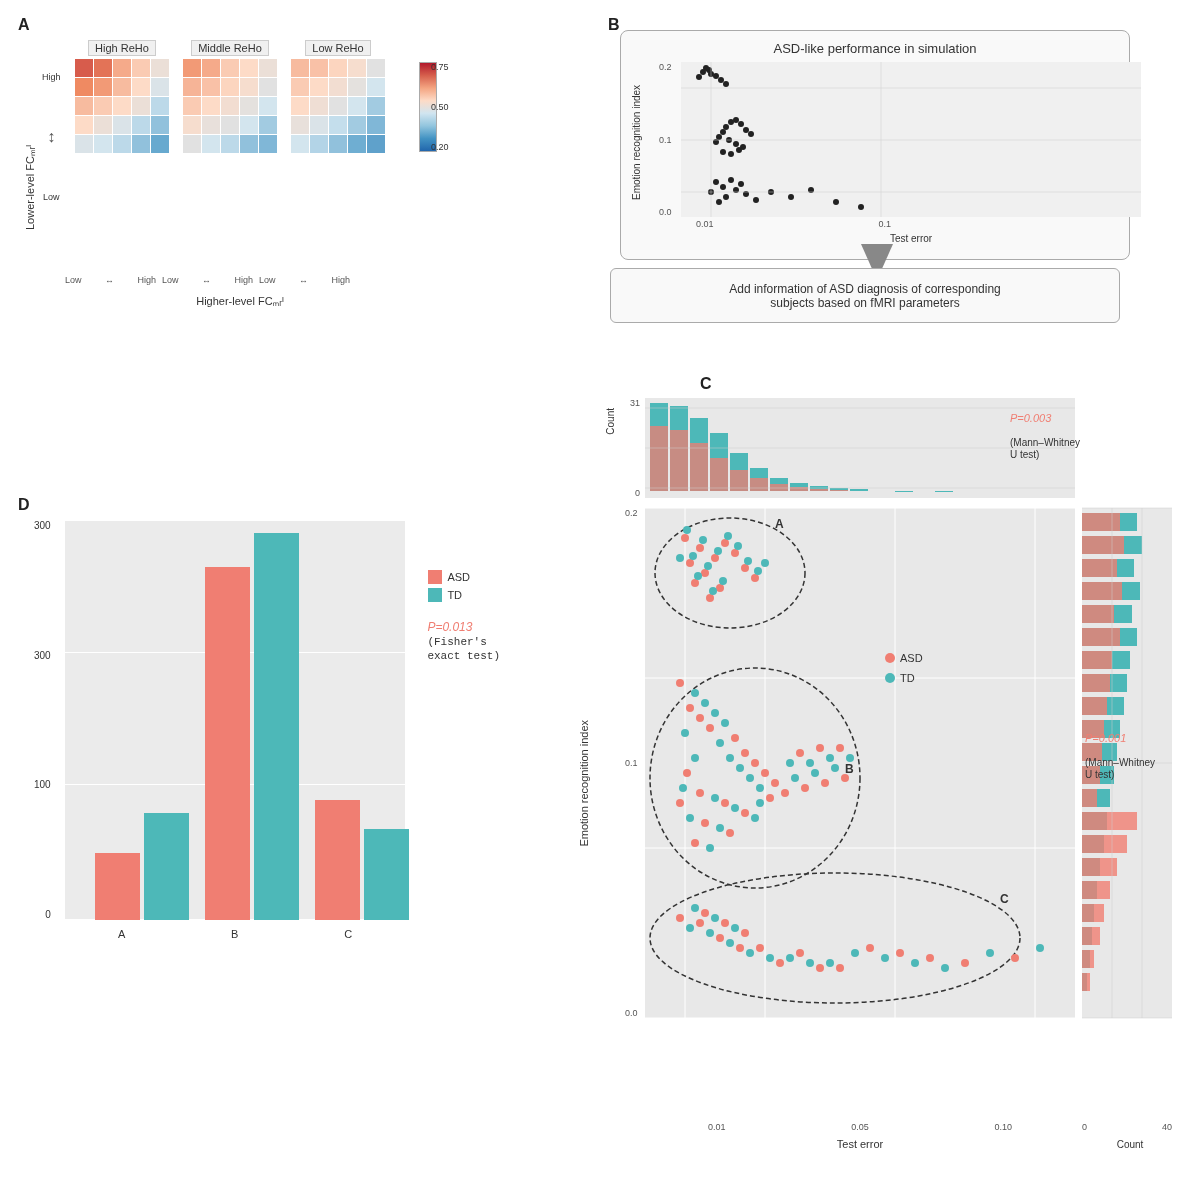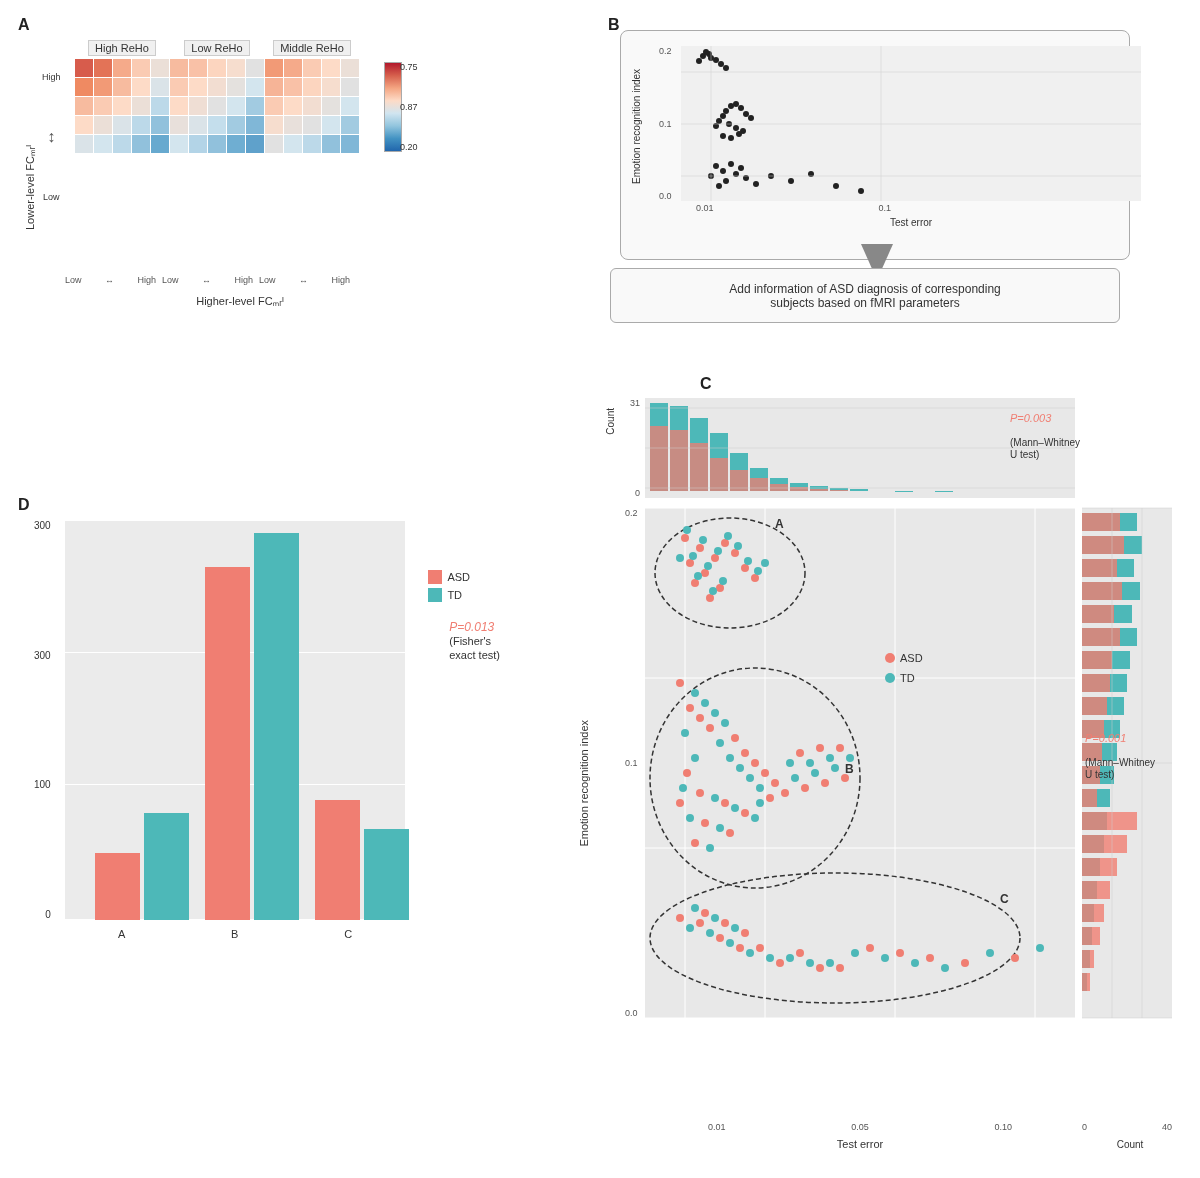--- a/index.html
+++ b/index.html
@@ -31,21 +31,21 @@
       text-align: center;
       font-size: 12px;
       color: #333;
       margin-left: 60px;
       margin-top: 18px;
     }
     .heatmap-container {
       display: flex;
       margin-left: 65px;
       margin-top: 5px;
-      gap: 1px;
+      gap: 14px;
       align-items: flex-start;
     }
     .heatmap-group {
       display: flex;
       flex-direction: column;
       align-items: center;
     }
     .heatmap-group-label {
       font-size: 11px;
       color: #333;
@@ -158,20 +158,51 @@
           <div class="heatmap-cell" style="background: rgb(145, 193, 220);"></div>
           <div class="heatmap-cell" style="background: rgb(218, 227, 232);"></div>
           <div class="heatmap-cell" style="background: rgb(211, 229, 238);"></div>
           <div class="heatmap-cell" style="background: rgb(188, 217, 233);"></div>
           <div class="heatmap-cell" style="background: rgb(145, 193, 220);"></div>
           <div class="heatmap-cell" style="background: rgb(103, 169, 207);"></div>
         </div>
     </div>
 
     <div class="heatmap-group">
+      <div class="heatmap-group-label">Middle ReHo</div>
+      <div class="heatmap-grid" id="heatmap-middle">
+          <div class="heatmap-cell" style="background: rgb(242, 154, 118);"></div>
+          <div class="heatmap-cell" style="background: rgb(245, 170, 138);"></div>
+          <div class="heatmap-cell" style="background: rgb(250, 203, 179);"></div>
+          <div class="heatmap-cell" style="background: rgb(253, 219, 199);"></div>
+          <div class="heatmap-cell" style="background: rgb(235, 223, 215);"></div>
+          <div class="heatmap-cell" style="background: rgb(246, 180, 151);"></div>
+          <div class="heatmap-cell" style="background: rgb(249, 193, 167);"></div>
+          <div class="heatmap-cell" style="background: rgb(252, 213, 191);"></div>
+          <div class="heatmap-cell" style="background: rgb(246, 221, 206);"></div>
+          <div class="heatmap-cell" style="background: rgb(225, 225, 225);"></div>
+          <div class="heatmap-cell" style="background: rgb(250, 203, 179);"></div>
+          <div class="heatmap-cell" style="background: rgb(253, 219, 199);"></div>
+          <div class="heatmap-cell" style="background: rgb(242, 221, 209);"></div>
+          <div class="heatmap-cell" style="background: rgb(228, 225, 222);"></div>
+          <div class="heatmap-cell" style="background: rgb(211, 229, 238);"></div>
+          <div class="heatmap-cell" style="background: rgb(246, 221, 206);"></div>
+          <div class="heatmap-cell" style="background: rgb(232, 224, 219);"></div>
+          <div class="heatmap-cell" style="background: rgb(225, 225, 225);"></div>
+          <div class="heatmap-cell" style="background: rgb(211, 229, 238);"></div>
+          <div class="heatmap-cell" style="background: rgb(162, 203, 225);"></div>
+          <div class="heatmap-cell" style="background: rgb(225, 225, 225);"></div>
+          <div class="heatmap-cell" style="background: rgb(211, 229, 238);"></div>
+          <div class="heatmap-cell" style="background: rgb(188, 217, 233);"></div>
+          <div class="heatmap-cell" style="background: rgb(145, 193, 220);"></div>
+          <div class="heatmap-cell" style="background: rgb(128, 183, 215);"></div>
+        </div>
+    </div>
+
+    <div class="heatmap-group">
       <div class="heatmap-group-label">Low ReHo</div>
       <div class="heatmap-grid" id="heatmap-low">
           <div class="heatmap-cell" style="background: rgb(247, 187, 159);"></div>
           <div class="heatmap-cell" style="background: rgb(249, 193, 167);"></div>
           <div class="heatmap-cell" style="background: rgb(252, 213, 191);"></div>
           <div class="heatmap-cell" style="background: rgb(246, 221, 206);"></div>
           <div class="heatmap-cell" style="background: rgb(225, 225, 225);"></div>
           <div class="heatmap-cell" style="background: rgb(250, 203, 179);"></div>
           <div class="heatmap-cell" style="background: rgb(253, 219, 199);"></div>
           <div class="heatmap-cell" style="background: rgb(242, 221, 209);"></div>
@@ -188,56 +219,25 @@
           <div class="heatmap-cell" style="background: rgb(162, 203, 225);"></div>
           <div class="heatmap-cell" style="background: rgb(128, 183, 215);"></div>
           <div class="heatmap-cell" style="background: rgb(211, 229, 238);"></div>
           <div class="heatmap-cell" style="background: rgb(179, 212, 231);"></div>
           <div class="heatmap-cell" style="background: rgb(145, 193, 220);"></div>
           <div class="heatmap-cell" style="background: rgb(111, 174, 210);"></div>
           <div class="heatmap-cell" style="background: rgb(95, 161, 203);"></div>
         </div>
     </div>
 
-    <div class="heatmap-group">
-      <div class="heatmap-group-label">Middle ReHo</div>
-      <div class="heatmap-grid" id="heatmap-middle">
-          <div class="heatmap-cell" style="background: rgb(242, 154, 118);"></div>
-          <div class="heatmap-cell" style="background: rgb(245, 170, 138);"></div>
-          <div class="heatmap-cell" style="background: rgb(250, 203, 179);"></div>
-          <div class="heatmap-cell" style="background: rgb(253, 219, 199);"></div>
-          <div class="heatmap-cell" style="background: rgb(235, 223, 215);"></div>
-          <div class="heatmap-cell" style="background: rgb(246, 180, 151);"></div>
-          <div class="heatmap-cell" style="background: rgb(249, 193, 167);"></div>
-          <div class="heatmap-cell" style="background: rgb(252, 213, 191);"></div>
-          <div class="heatmap-cell" style="background: rgb(246, 221, 206);"></div>
-          <div class="heatmap-cell" style="background: rgb(225, 225, 225);"></div>
-          <div class="heatmap-cell" style="background: rgb(250, 203, 179);"></div>
-          <div class="heatmap-cell" style="background: rgb(253, 219, 199);"></div>
-          <div class="heatmap-cell" style="background: rgb(242, 221, 209);"></div>
-          <div class="heatmap-cell" style="background: rgb(228, 225, 222);"></div>
-          <div class="heatmap-cell" style="background: rgb(211, 229, 238);"></div>
-          <div class="heatmap-cell" style="background: rgb(246, 221, 206);"></div>
-          <div class="heatmap-cell" style="background: rgb(232, 224, 219);"></div>
-          <div class="heatmap-cell" style="background: rgb(225, 225, 225);"></div>
-          <div class="heatmap-cell" style="background: rgb(211, 229, 238);"></div>
-          <div class="heatmap-cell" style="background: rgb(162, 203, 225);"></div>
-          <div class="heatmap-cell" style="background: rgb(225, 225, 225);"></div>
-          <div class="heatmap-cell" style="background: rgb(211, 229, 238);"></div>
-          <div class="heatmap-cell" style="background: rgb(188, 217, 233);"></div>
-          <div class="heatmap-cell" style="background: rgb(145, 193, 220);"></div>
-          <div class="heatmap-cell" style="background: rgb(128, 183, 215);"></div>
-        </div>
-    </div>
-
     <div class="colorbar">
       <div style="width:18px;height:90px;background:linear-gradient(to bottom,#b2182b,#d6604d,#f4a582,#fddbc7,#d1e5f0,#92c5de,#4393c3,#2166ac);border:1px solid #aaa;margin-top:22px;"></div>
-      <div style="display:flex;flex-direction:column;justify-content:space-between;height:90px;margin-top:-90px;margin-left:32px;font-size:9px;color:#333;">
+      <div style="display:flex;flex-direction:column;justify-content:space-between;height:90px;margin-top:-90px;margin-left:24px;font-size:9px;color:#333;">
         <span>0.75</span>
-        <span>0.87</span>
+        <span>0.50</span>
         <span>0.20</span>
       </div>
     </div>
   </div>
 
   <div style="position:absolute;left:55px;bottom:35px;display:flex;gap:6px;font-size:9px;color:#555;">
     <div style="display:flex;justify-content:space-between;width:91px;">
       <span>Low</span>
         <span>↔</span>
         <span>High</span>
@@ -252,20 +252,21 @@
         <span>↔</span>
         <span>High</span>
     </div>
   </div>
   <div style="position:absolute;left:55px;bottom:12px;width:350px;text-align:center;font-size:11px;color:#333;">Higher-level FCₘᵣᴵ</div>
 </div>
 
 <div class="panel" id="panel-b">
   <span class="panel-label" style="position:absolute;left:8px;top:6px;">B</span>
   <div class="scatter-box">
+    <div class="scatter-title">ASD-like performance in simulation</div>
     <div style="position:relative;width:460px;height:170px;margin-left:50px;margin-top:5px;">
 
       <div style="position:absolute;left:-50px;top:20px;writing-mode:vertical-rl;transform:rotate(180deg);font-size:10px;color:#333;height:120px;text-align:center;white-space:nowrap;">Emotion recognition index</div>
 
       <div style="position:absolute;left:-22px;top:0;height:155px;display:flex;flex-direction:column;justify-content:space-between;align-items:flex-end;font-size:9px;color:#555;">
         <span>0.2</span>
         <span>0.1</span>
         <span>0.0</span>
       </div>
 
@@ -669,16 +670,16 @@
       <span>ASD</span>
     </div>
     <div style="display:flex;align-items:center;gap:5px;">
       <div style="width:14px;height:14px;background:#4db8b8;"></div>
       <span>TD</span>
     </div>
   </div>
 
   <div style="position:absolute;right:30px;top:130px;text-align:left;font-size:12px;">
     <span style="color:#f07e72;font-style:italic;">P=0.013</span>
-    <br><span style="color:#333;font-size:11px;white-space:pre-line;">(Fisher's
+    <br><span style="color:#333;font-size:11px;white-space:pre-line;font-family:Liberation Mono, monospace;">(Fisher's
 exact test)</span>
   </div>
 </div>
 
 </body></html>

